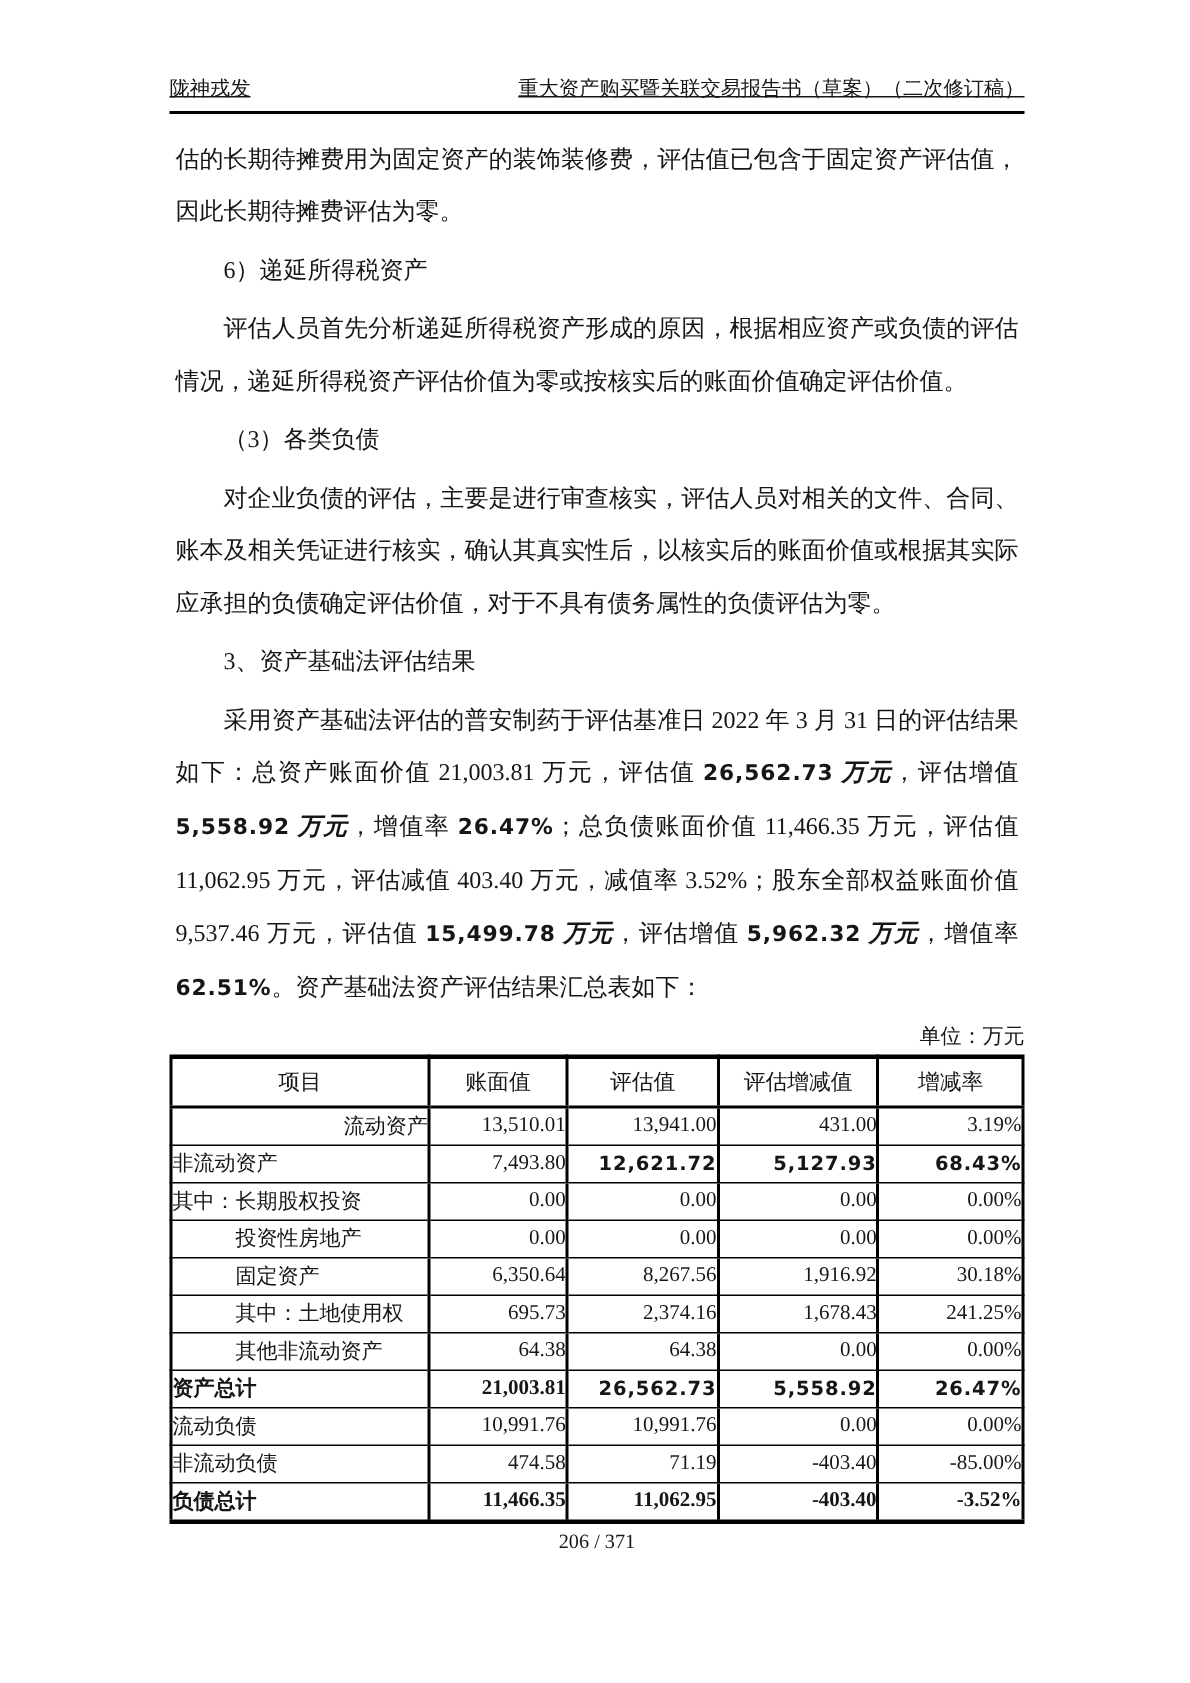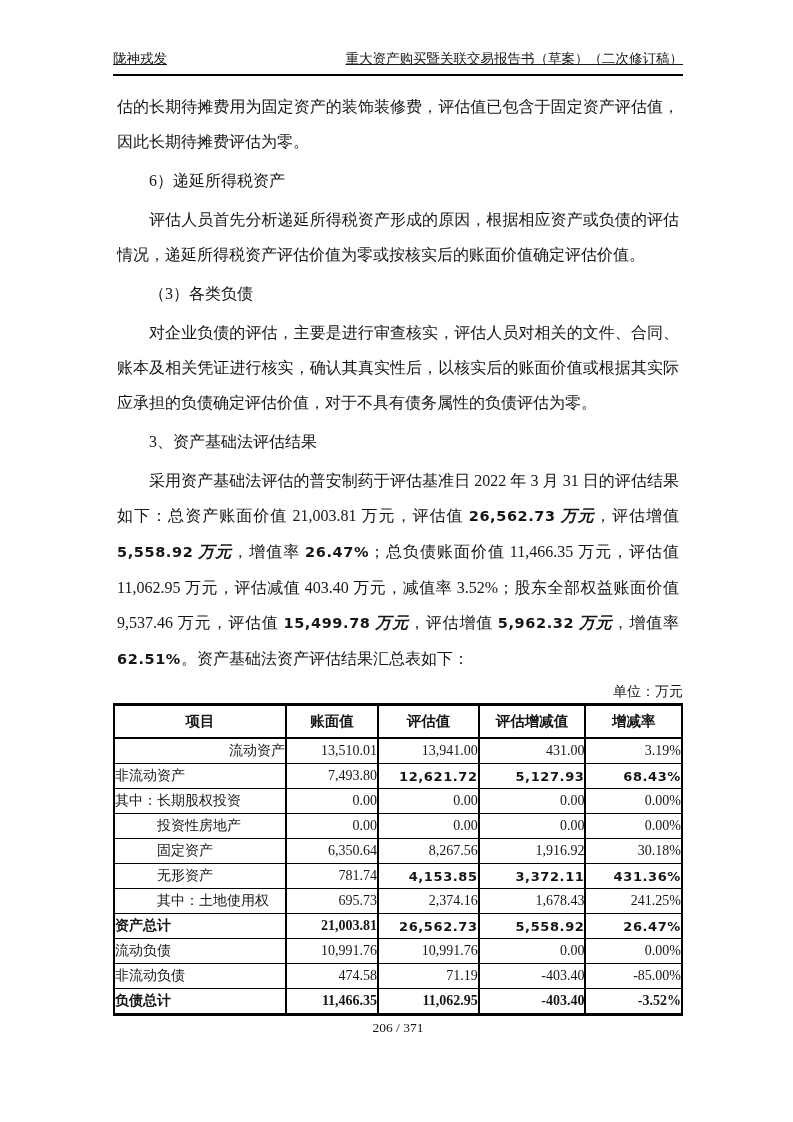--- a/index.html
+++ b/index.html
@@ -32,21 +32,21 @@
   .unit-label { text-align:right; font-size:14px; line-height:22px; margin-top:2px; }
   table.val {
     width:100%; border-collapse:collapse; table-layout:fixed;
     border-top:3px solid #000; border-bottom:3px solid #000;
     border-left:2px solid #000; border-right:2px solid #000;
     font-size:14px;
   }
   table.val th, table.val td { padding:0; overflow:hidden; white-space:nowrap; }
   table.val th + th, table.val td + td { border-left:2px solid #000; }
   table.val thead th {
-    font-weight:bold; text-align:center; height:31px;
+    font-weight:normal; text-align:center; height:31px;
     border-bottom:2px solid #000; font-size:14.5px;
   }
   table.val tbody td { height:24px; border-top:1px solid #000; }
   table.val tbody tr:first-child td { border-top:none;text-align:right; }
   .c-label { text-align:left; padding-left:6px; }
   .c-label.ind { padding-left:42px; }
   .c-num { text-align:right; padding-right:3px; }
   .bl { font-weight:bold; }
   .bs {
     font-weight:bold;
@@ -131,32 +131,32 @@
             <td class="c-num">0.00%</td>
           </tr>
           <tr>
             <td class="c-label ind">固定资产</td>
             <td class="c-num">6,350.64</td>
             <td class="c-num">8,267.56</td>
             <td class="c-num">1,916.92</td>
             <td class="c-num">30.18%</td>
           </tr>
           <tr>
-            <td class="c-label ind">无形资产</td>
-            <td class="c-num">781.74</td>
-            <td class="c-num bs">4,153.85</td>
-            <td class="c-num bs">3,372.11</td>
-            <td class="c-num bs">431.36%</td>
-          </tr>
-          <tr>
             <td class="c-label ind">其中：土地使用权</td>
             <td class="c-num">695.73</td>
             <td class="c-num">2,374.16</td>
             <td class="c-num">1,678.43</td>
             <td class="c-num">241.25%</td>
+          </tr>
+          <tr>
+            <td class="c-label ind">其他非流动资产</td>
+            <td class="c-num">64.38</td>
+            <td class="c-num">64.38</td>
+            <td class="c-num">0.00</td>
+            <td class="c-num">0.00%</td>
           </tr>
           <tr>
             <td class="c-label bl">资产总计</td>
             <td class="c-num bserif">21,003.81</td>
             <td class="c-num bs">26,562.73</td>
             <td class="c-num bs">5,558.92</td>
             <td class="c-num bs">26.47%</td>
           </tr>
           <tr>
             <td class="c-label">流动负债</td>

